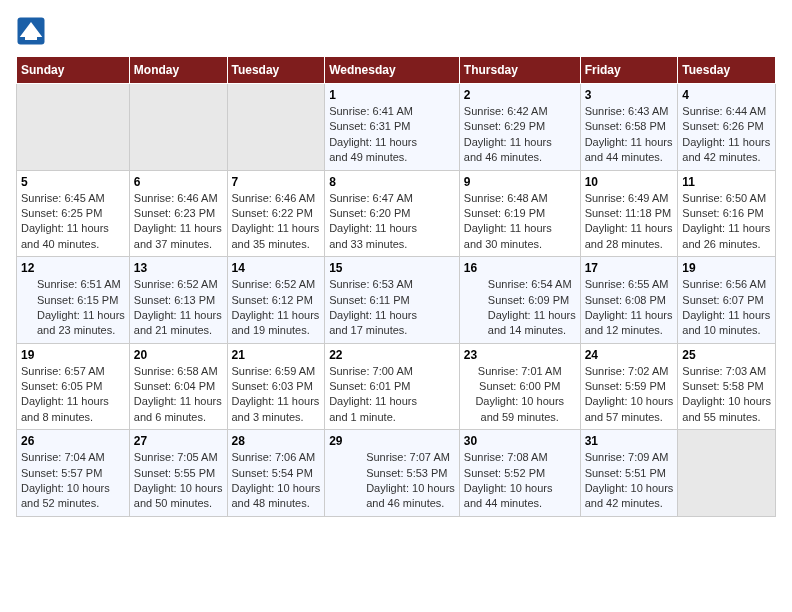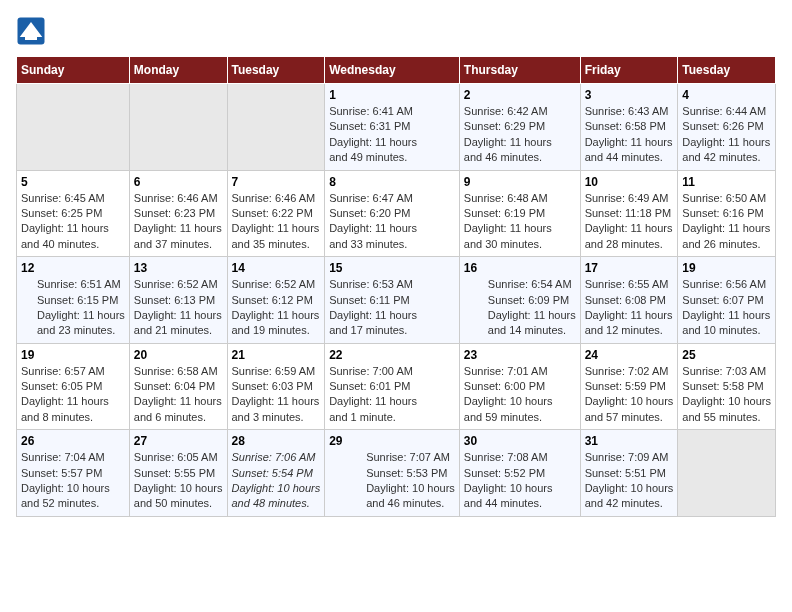--- a/index.html
+++ b/index.html
@@ -278,21 +278,21 @@
         </td>
         <td>
           <span class="day-num">22</span>
           <div class="day-detail" style="white-space: pre-line;">Sunrise: 7:00 AM
 Sunset: 6:01 PM
 Daylight: 11 hours
 and 1 minute.</div>
         </td>
         <td>
           <span class="day-num">23</span>
-          <div class="day-detail" style="white-space: pre-line;">Sunrise: 7:01 AM
+          <div class="day-detail" style="white-space: pre-line; text-align: center;">Sunrise: 7:01 AM
 Sunset: 6:00 PM
 Daylight: 10 hours
 and 59 minutes.</div>
         </td>
         <td>
           <span class="day-num">24</span>
           <div class="day-detail" style="white-space: pre-line;">Sunrise: 7:02 AM
 Sunset: 5:59 PM
 Daylight: 10 hours
 and 57 minutes.</div>
@@ -308,28 +308,28 @@
       <tr>
         <td>
           <span class="day-num">26</span>
           <div class="day-detail" style="white-space: pre-line;">Sunrise: 7:04 AM
 Sunset: 5:57 PM
 Daylight: 10 hours
 and 52 minutes.</div>
         </td>
         <td>
           <span class="day-num">27</span>
-          <div class="day-detail" style="white-space: pre-line;">Sunrise: 6:05 AM
+          <div class="day-detail" style="white-space: pre-line;">Sunrise: 7:05 AM
 Sunset: 5:55 PM
 Daylight: 10 hours
 and 50 minutes.</div>
         </td>
         <td>
           <span class="day-num">28</span>
-          <div class="day-detail" style="white-space: pre-line; font-style: italic;">Sunrise: 7:06 AM
+          <div class="day-detail" style="white-space: pre-line;">Sunrise: 7:06 AM
 Sunset: 5:54 PM
 Daylight: 10 hours
 and 48 minutes.</div>
         </td>
         <td>
           <span class="day-num">29</span>
           <div class="day-detail" style="white-space: pre-line; margin-left: 37px;">Sunrise: 7:07 AM
 Sunset: 5:53 PM
 Daylight: 10 hours
 and 46 minutes.</div>

